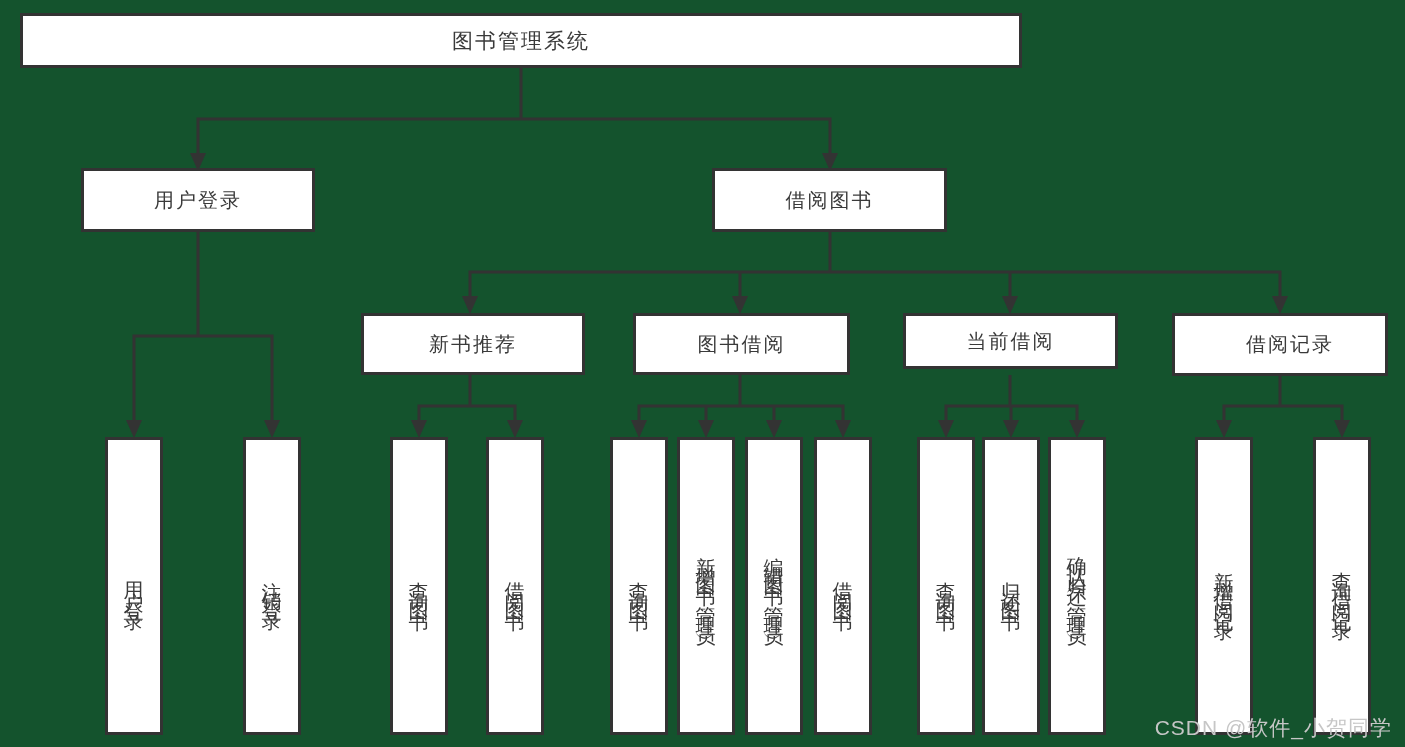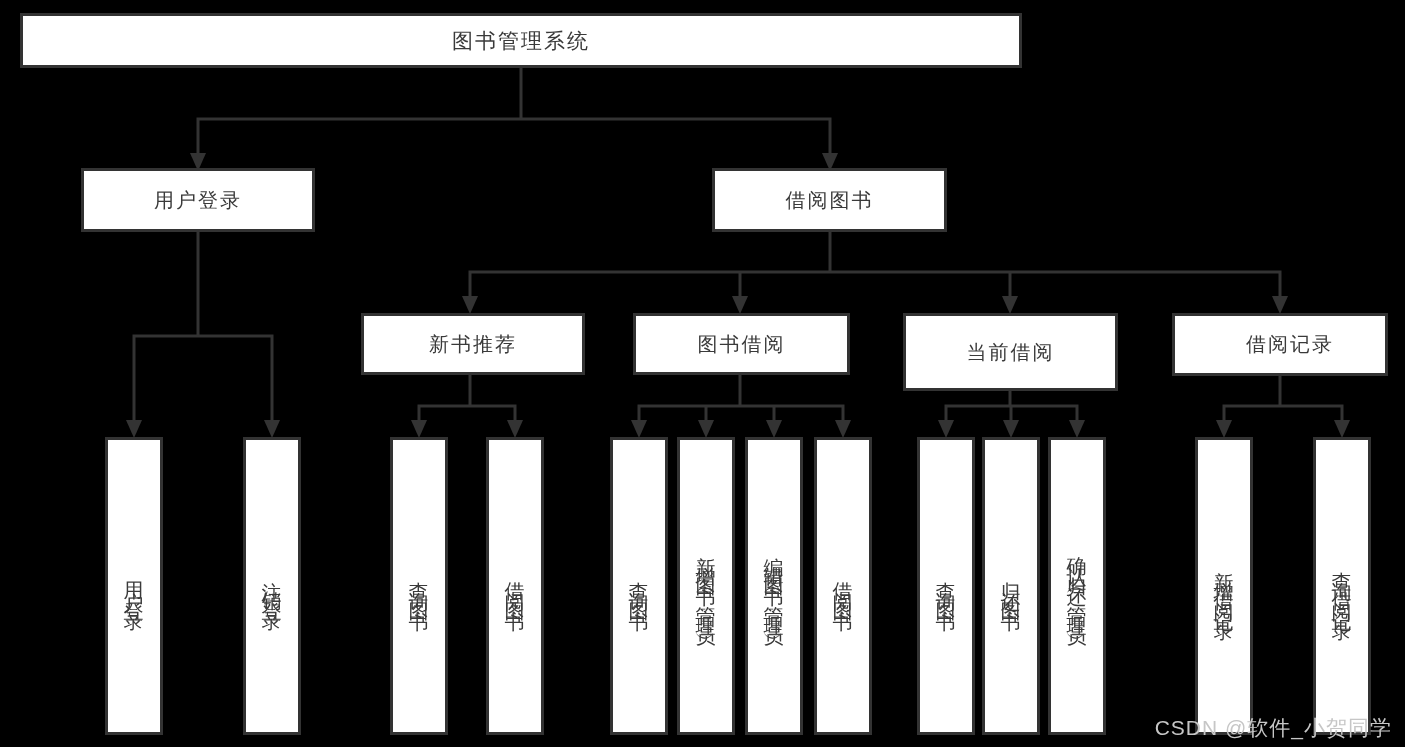--- a/index.html
+++ b/index.html
@@ -5,21 +5,21 @@
   html, body {
     margin: 0;
     padding: 0;
     background: #ffffff;
     font-family: "Liberation Sans", "DejaVu Sans", sans-serif;
   }
   .stage {
     position: relative;
     width: 1405px;
     height: 747px;
-    background: #000000;
+    background: #14532d;
     overflow: hidden;
   }
   .connector-layer {
     position: absolute;
     left: 0; top: 0;
     width: 1405px;
     height: 747px;
   }
   .node {
     position: absolute;
@@ -122,21 +122,21 @@
   <div class="node" style="left:712px; top:168px; width:235px; height:64px;">
     <span class="hlabel">借阅图书</span>
   </div>
 
   <div class="node" style="left:361px; top:313px; width:224px; height:62px;">
     <span class="hlabel">新书推荐</span>
   </div>
   <div class="node" style="left:633px; top:313px; width:217px; height:62px;">
     <span class="hlabel">图书借阅</span>
   </div>
-  <div class="node" style="left:903px; top:313px; width:215px; height:78px;text-align:center;">
+  <div class="node" style="left:903px; top:313px; width:215px; height:56px;text-align:center;">
     <span class="hlabel">当前借阅</span>
   </div>
   <div class="node" style="left:1172px; top:313px; width:216px; height:63px;padding-left:20px;">
     <span class="hlabel">借阅记录</span>
   </div>
 
   <div class="node leaf" style="left:105px;">
     <span class="vlabel">用户登录</span>
   </div>
   <div class="node leaf" style="left:243px;">

